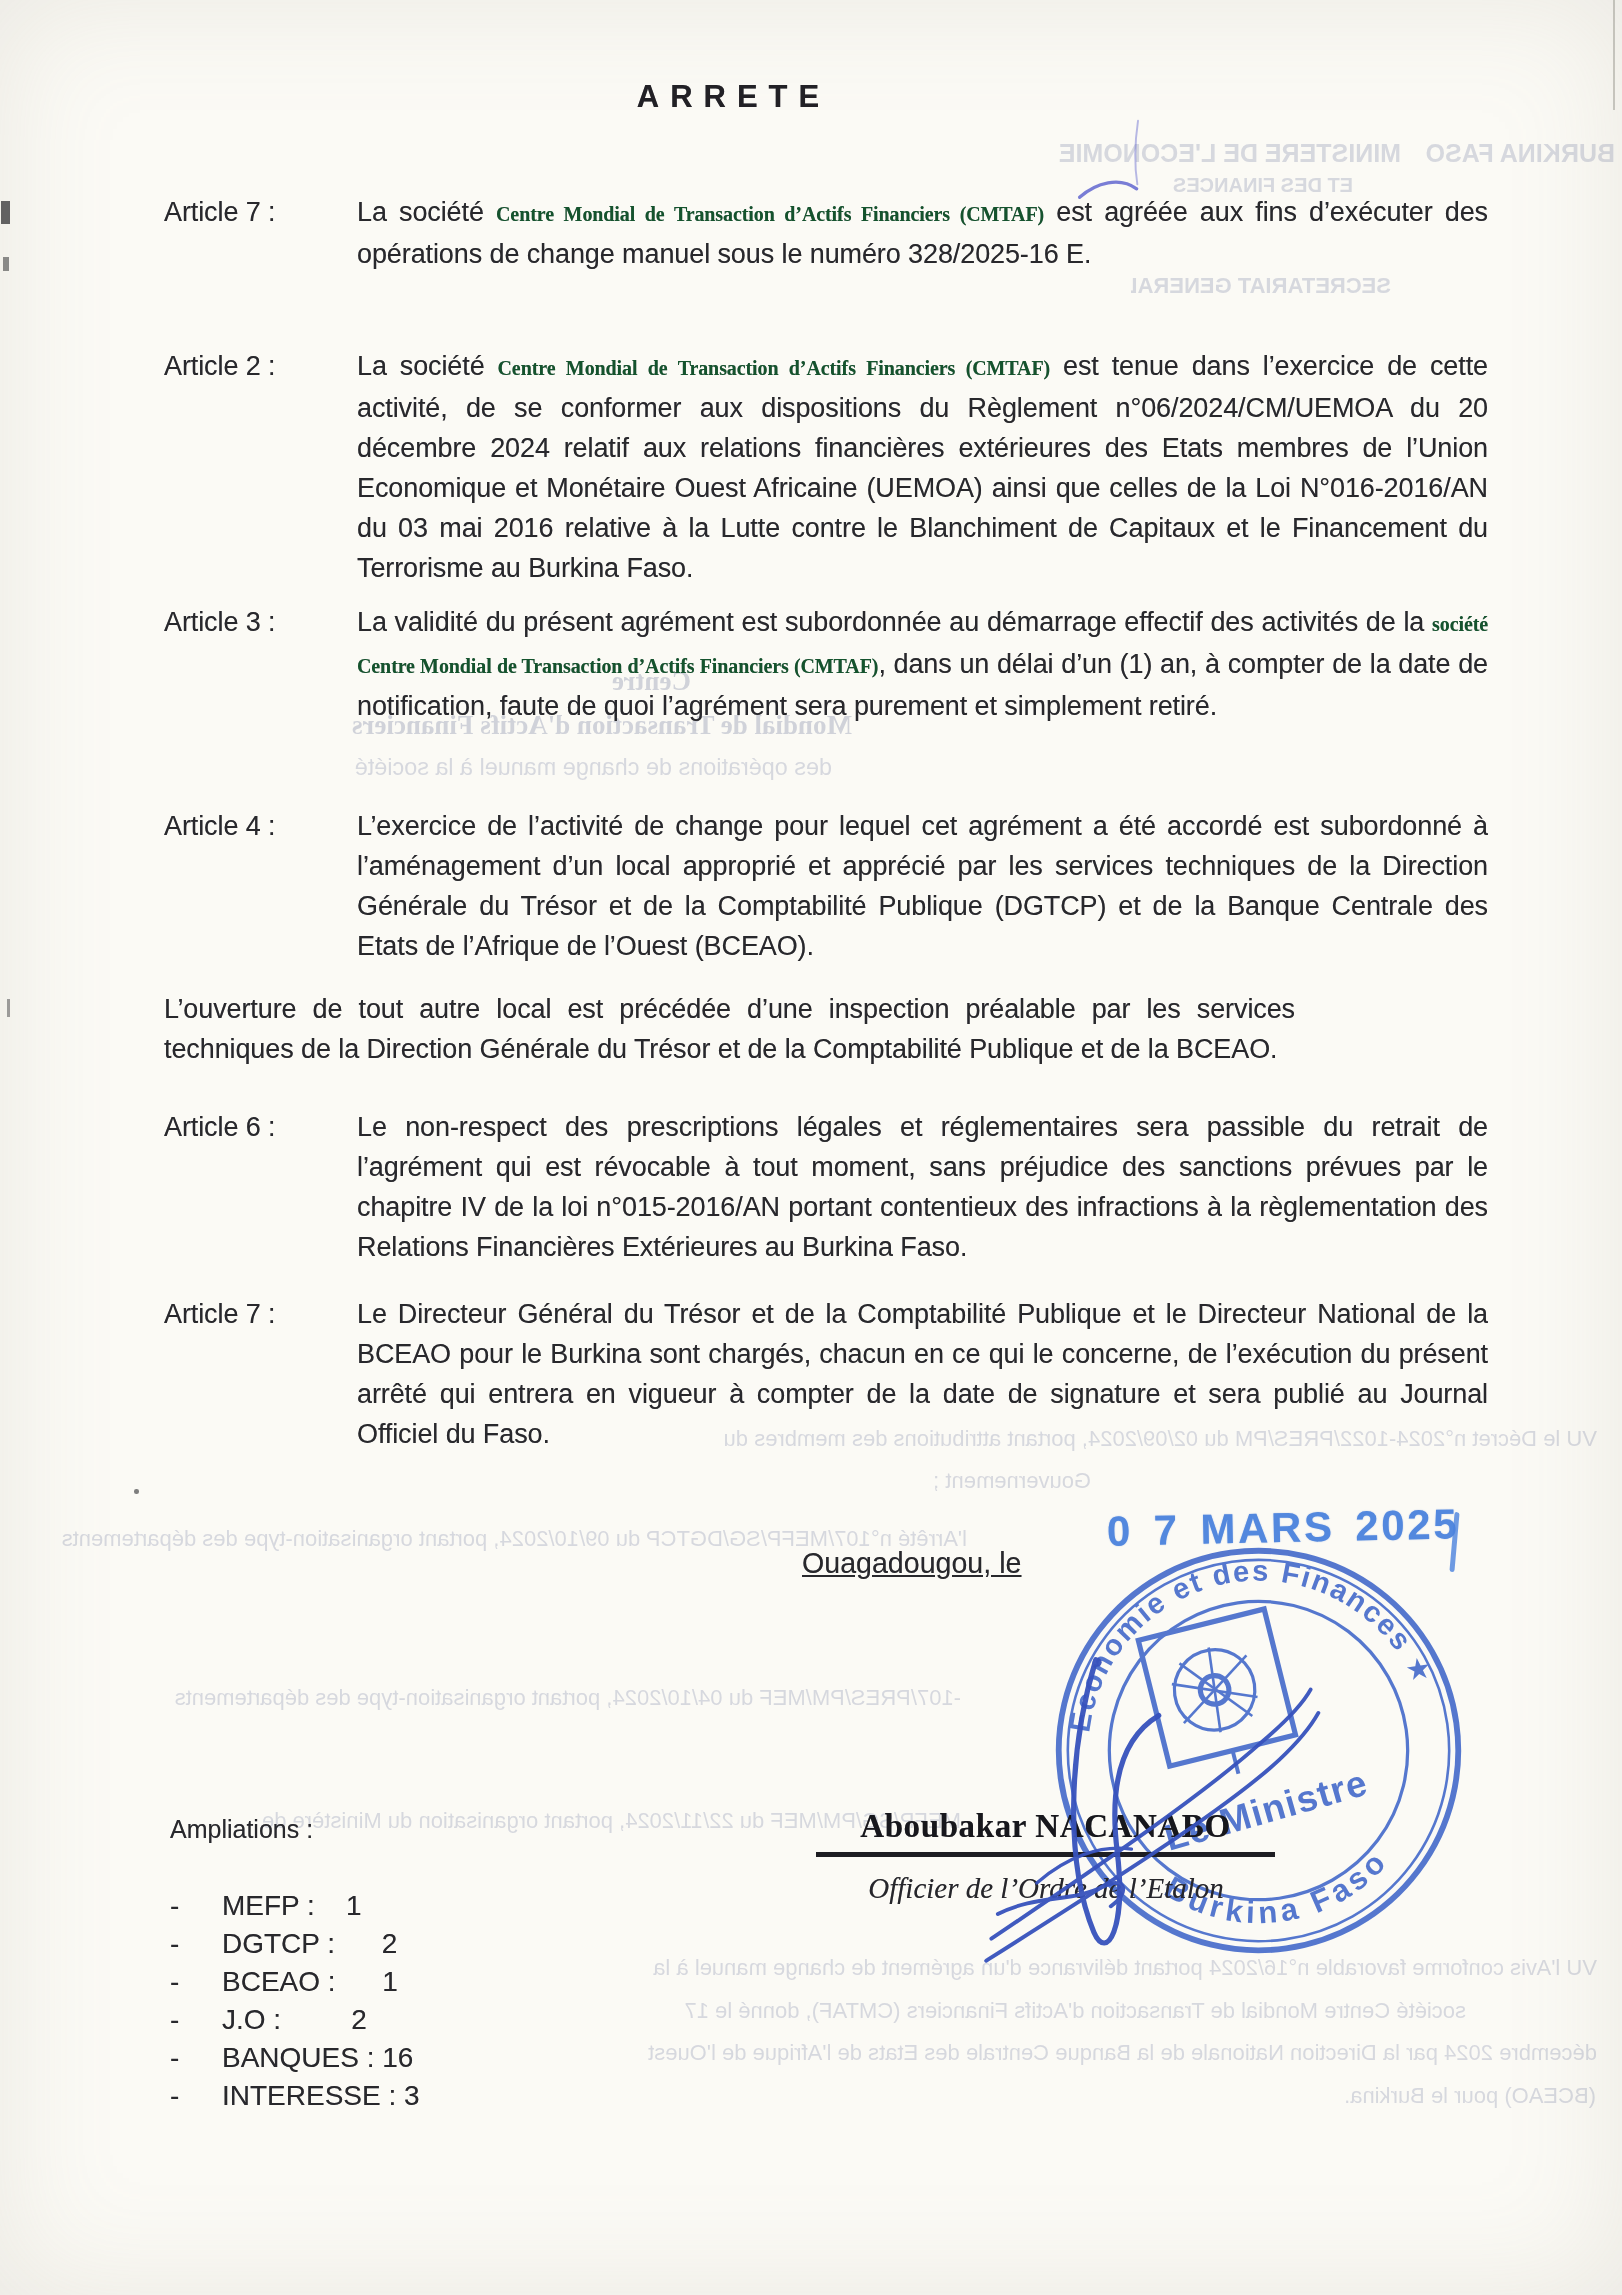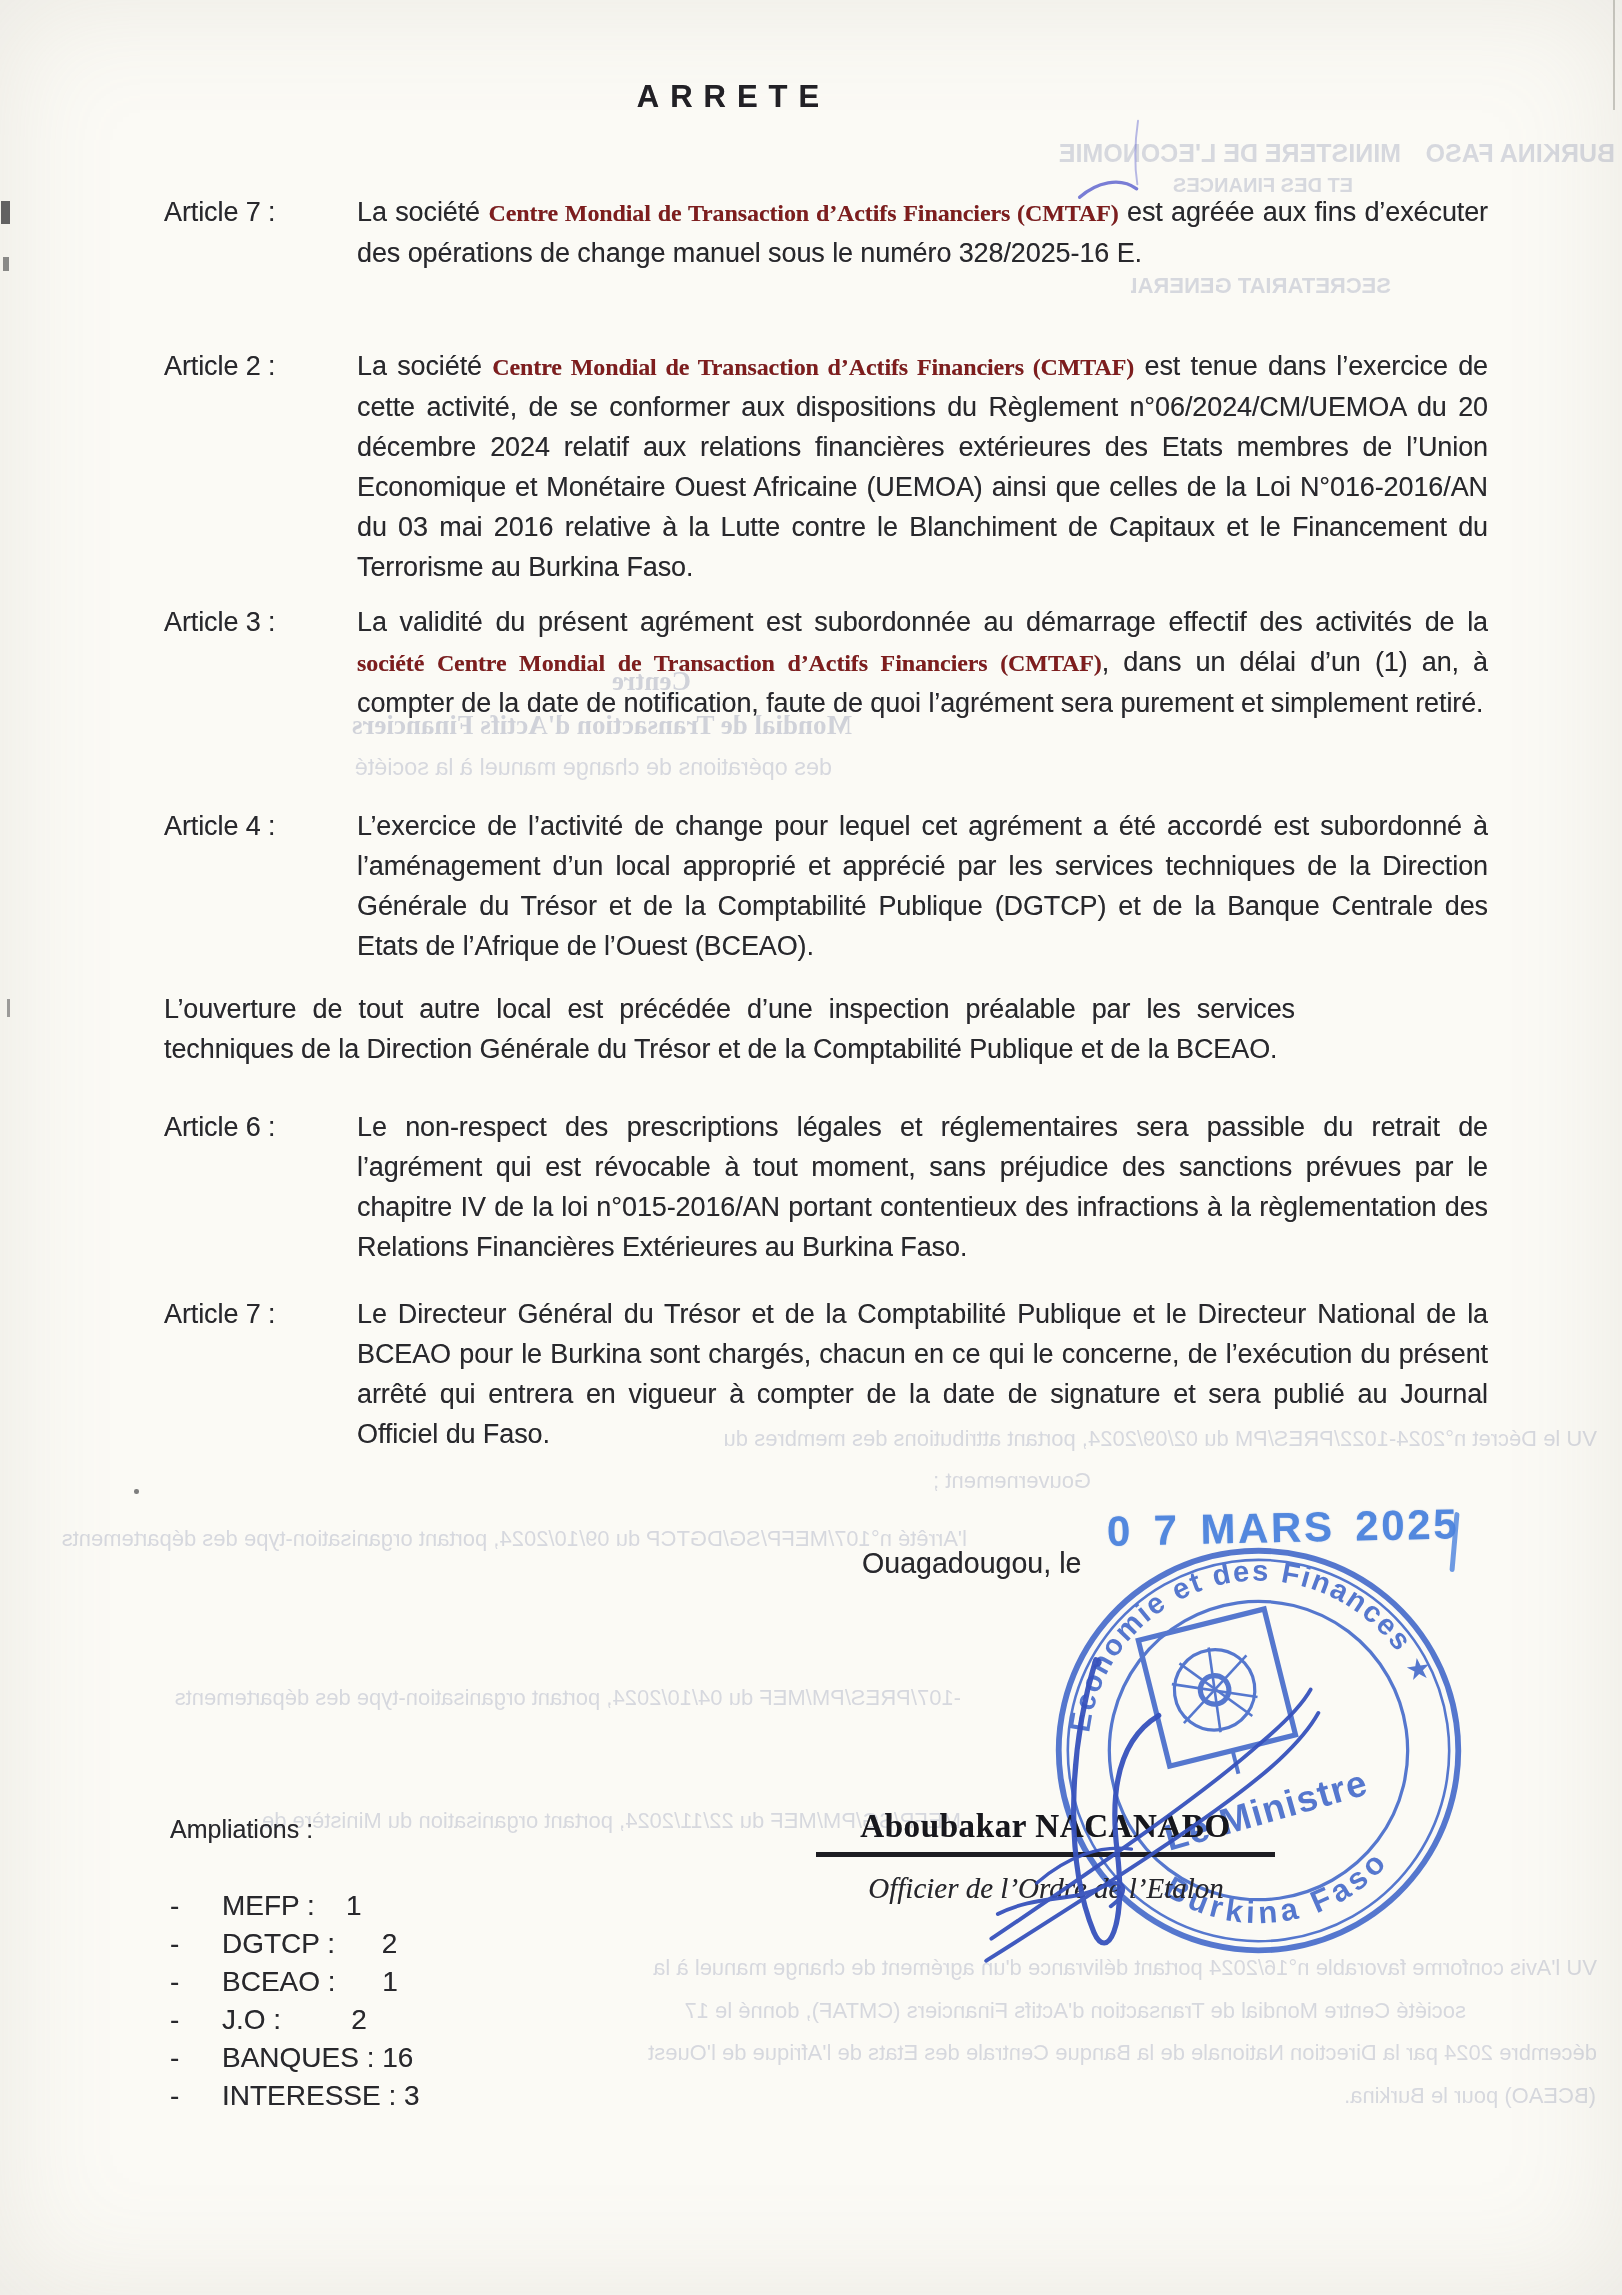--- a/index.html
+++ b/index.html
@@ -30,24 +30,24 @@
   .article:nth-of-type(2){top:346px}
   .article:nth-of-type(3){top:602px}
   .article:nth-of-type(4){top:806px}
   .article:nth-of-type(5){top:989px}
   .article:nth-of-type(6){top:1107px}
   .article:nth-of-type(7){top:1294px}
   .article-label{width:193px;flex:none;}
   .article-body{width:1131px;text-align:justify;}
   .co{
     font-family:"Liberation Serif","DejaVu Serif",serif;
-    font-weight:700;font-size:24px;color:#7f1d1d;
-  }
-  
-  .place-line{position:absolute;left:862px;top:1547px;font-size:28.6px;text-shadow:0 0 0.6px rgba(25,25,38,.42);}
+    font-weight:700;font-size:20px;color:#14532d;
+  }
+  
+  .place-line{position:absolute;left:802px;top:1547px;font-size:28.6px;text-shadow:0 0 0.6px rgba(25,25,38,.42);text-decoration:underline;}
   .date-stamp{
     position:absolute;left:1107px;top:1504px;font-size:42px;font-weight:700;
     letter-spacing:2.6px;word-spacing:6.5px;color:#4b82dd;transform:rotate(-1.2deg);
     text-shadow:0 0 1.3px rgba(75,130,221,.55);opacity:.95;
   }
   .date-tick{
     position:absolute;left:1452px;top:1512px;width:4.5px;height:60px;border-radius:2.6px;
     background:#4b82dd;transform:rotate(5deg);opacity:.8;
   }
   .signer-name{

